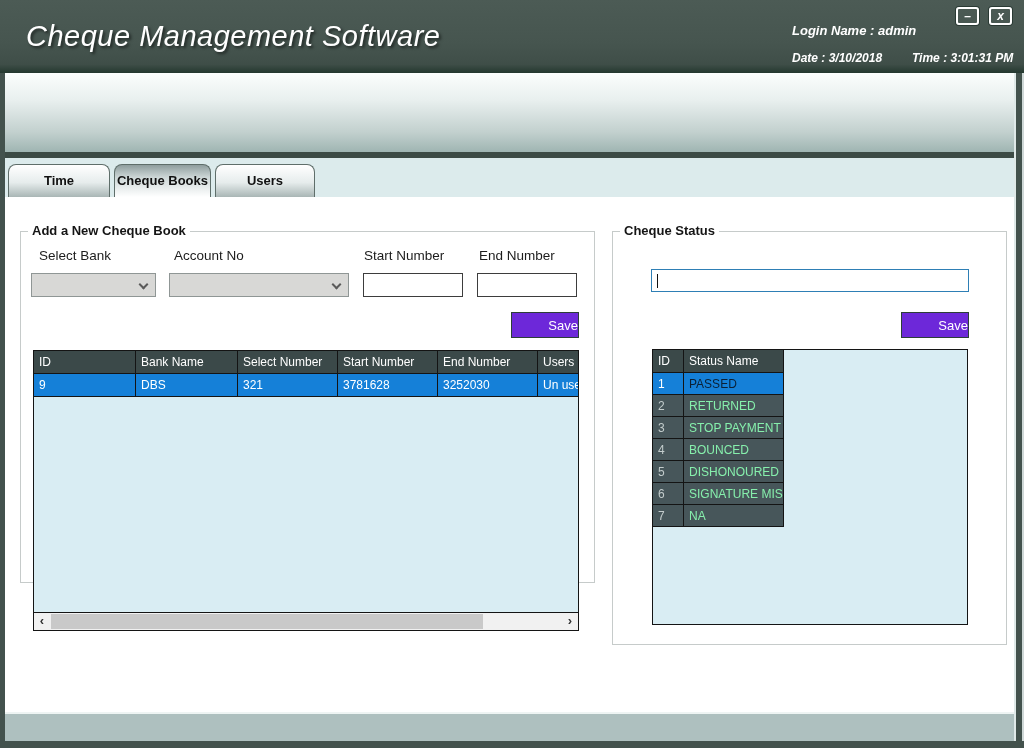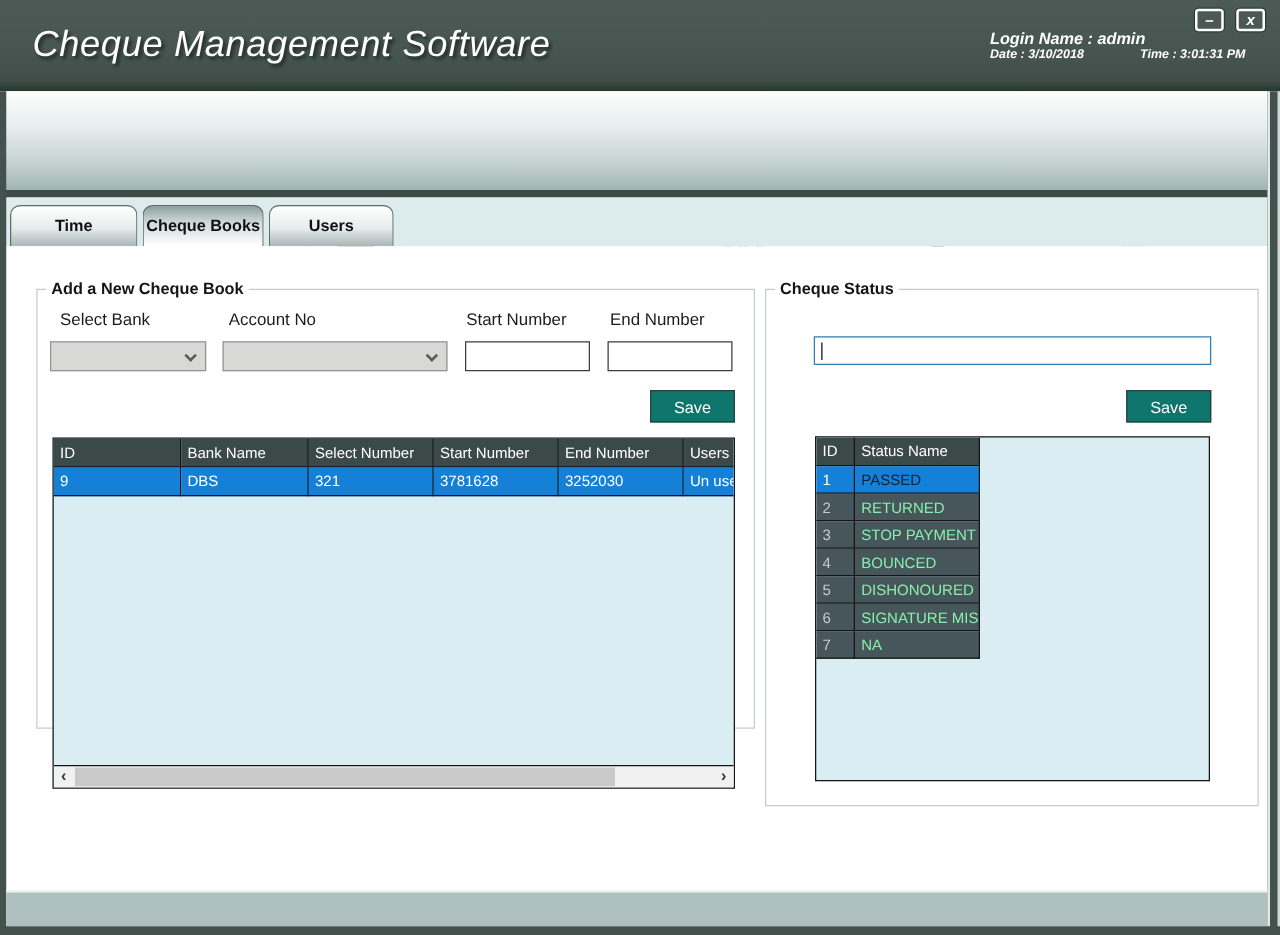--- a/index.html
+++ b/index.html
@@ -10,21 +10,21 @@
   .titlebar { position:absolute; left:0; top:0; width:1024px; height:73px;
     background:linear-gradient(180deg,#4c5b55 0%,#46554f 60%,#3f4e48 88%,#24382f 100%);font-style:italic; }
   .app-title { position:absolute; left:26px; top:20px; font-size:29px; color:#fff;
     letter-spacing:0.5px; text-shadow:2px 2px 3px rgba(0,0,0,0.55); }
   .win-btn { position:absolute; top:7px; width:23px; height:18px; border:2px solid #fff;
     border-radius:3px; color:#fff; font-size:12px; font-weight:bold; text-align:center;
     line-height:14px; cursor:default; box-shadow:0 0 0 1px #2a3a34; }
   .win-btn.min { right:45px; }
   .win-btn.close { right:12px; }
   .login-line { position:absolute; left:792px; top:23px; color:#fff; font-size:13px; font-weight:bold; }
-  .dt-line { position:absolute; left:792px; top:38px; color:#fff; font-size:10px; font-weight:bold; }
+  .dt-line { position:absolute; left:792px; top:51px; color:#fff; font-size:12px; font-weight:bold; }
   .dt-line .t { position:absolute; left:120px; top:0; white-space:nowrap; }
 
   
   .toolbar { position:absolute; left:0; top:73px; width:1024px; height:79px;
     background:linear-gradient(180deg,#fbfefd 0%,#e8efee 35%,#c2d0ce 75%,#9fb5b2 100%); }
   .toolbar-edge { position:absolute; left:0; top:152px; width:1024px; height:6px; background:#3c4b45; }
   .tool-item { position:absolute; top:85px; width:100px; height:64px; text-align:center; cursor:pointer; }
   .tool-item .ticon { display:block; height:46px; padding-top:2px; }
   .tool-item .tlabel { display:block; font-size:11px; font-weight:bold; color:#1c1c1c; letter-spacing:0.5px; }
   .tool-item.active { width:74px; border:1px solid #7d8a87; border-radius:3px; top:87px; height:62px;
@@ -49,35 +49,35 @@
   
   .content { position:absolute; left:5px; top:197px; width:1009px; height:515px; background:#fff; }
   .side-l { position:absolute; left:0; top:73px; width:5px; height:675px; background:#43524d; }
   .side-r { position:absolute; right:0; top:73px; width:10px; height:675px; background:#43524d;
     border-left:2px solid #dfe9e8; border-right:2px solid #cfd8d7; }
   .bottomband { position:absolute; left:5px; top:712px; width:1009px; height:29px; background:#aec0bf;
     border-top:2px solid #eef4f3; }
   .bottomedge { position:absolute; left:0; top:741px; width:1024px; height:7px; background:#43524d; }
 
   .fieldset { position:absolute; border:1px solid #c6cbca; }
-  .fs-left { left:24px; top:34px; width:575px; height:352px; }
+  .fs-left { left:15px; top:34px; width:575px; height:352px; }
   .fs-right { left:607px; top:34px; width:395px; height:414px; }
   .legend { position:absolute; top:-9px; left:7px; background:#fff; padding:0 4px;
     font-size:13px; font-weight:bold; color:#151515; white-space:nowrap; }
 
   .flabel { position:absolute; font-size:13.5px; color:#1c1c1c; white-space:nowrap; }
   .dropdown { position:absolute; height:24px; background:#d8d8d6; border:1px solid #8f9695;
     cursor:default; }
   .chev { position:absolute; right:8px; top:7px; width:7px; height:7px;
     border-right:2px solid #5a5a5a; border-bottom:2px solid #5a5a5a; transform:rotate(45deg); }
   .tinput { position:absolute; height:24px; background:#fff; border:1px solid #3d3d3d; }
   .tinput.focus { border:1px solid #2e7fb5; }
   .caret { position:absolute; left:5px; top:4px; width:1px; height:14px; background:#111; }
-  .savebtn { position:absolute; width:68px; height:26px; background:#0f766e; color:#fff;
-    font-size:13px; text-align:center; line-height:26px; cursor:pointer; border:1px solid #2c3e38; }
+  .savebtn { position:absolute; width:68px; height:26px; background:#6d28d9; color:#fff;
+    font-size:13px; text-align:right; line-height:26px; cursor:pointer; border:1px solid #2c3e38; }
 
   
   .grid { position:absolute; border:1px solid #141414; background:#d9edf3; overflow:hidden; }
   .g-left { left:12px; top:118px; width:546px; height:281px; }
   .g-right { left:39px; top:117px; width:316px; height:276px; }
   .grow { display:flex; }
   .gcell { font-size:12px; padding:4px 5px 0 5px; border-right:1px solid #141414;
     overflow:hidden; white-space:nowrap; }
   .ghead .gcell { background:#3b4949; color:#fff; height:23px; border-bottom:1px solid #141414; }
   .gsel .gcell { background:#1580d8; color:#fff; height:23px; border-bottom:1px solid #141414; }

